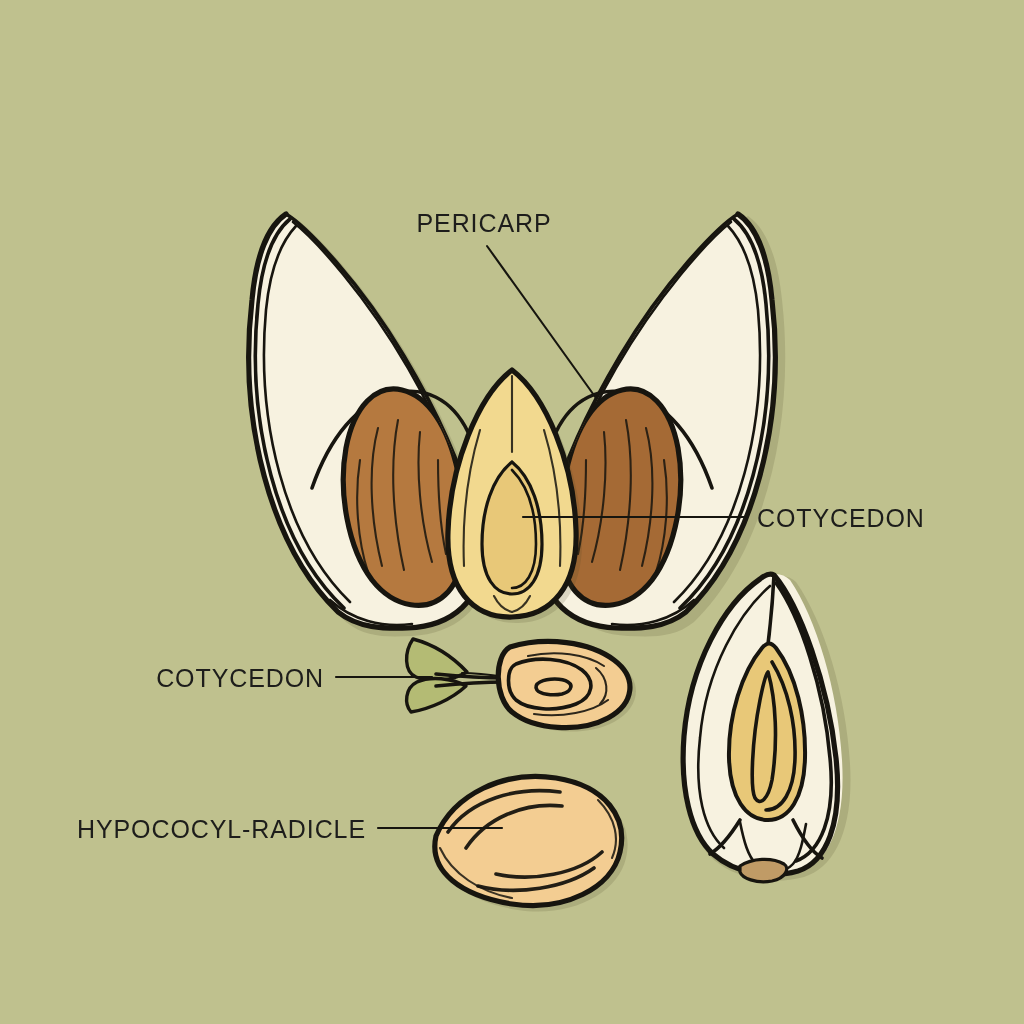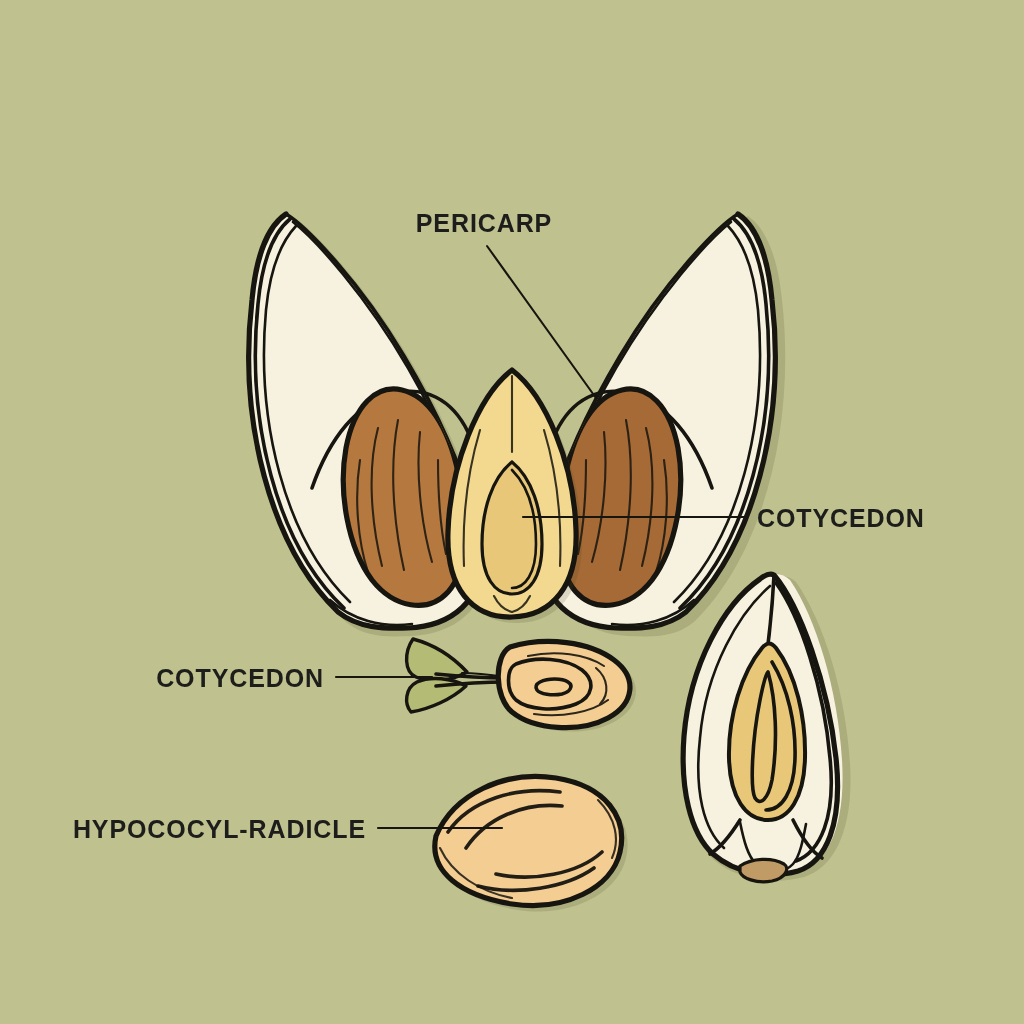--- a/index.html
+++ b/index.html
@@ -12,21 +12,20 @@
     width: 1024px;
     height: 1024px;
     overflow: hidden;
     font-family: "Liberation Sans", sans-serif;
   }
   #diagram-root {
     position: relative;
     width: 1024px;
     height: 1024px;
     background: #bfc18e;
-    font-weight: bold;
   }
   #diagram-svg {
     position: absolute;
     inset: 0;
     width: 1024px;
     height: 1024px;
     display: block;
   }
   .lbl {
     font-family: "Liberation Sans", sans-serif;

